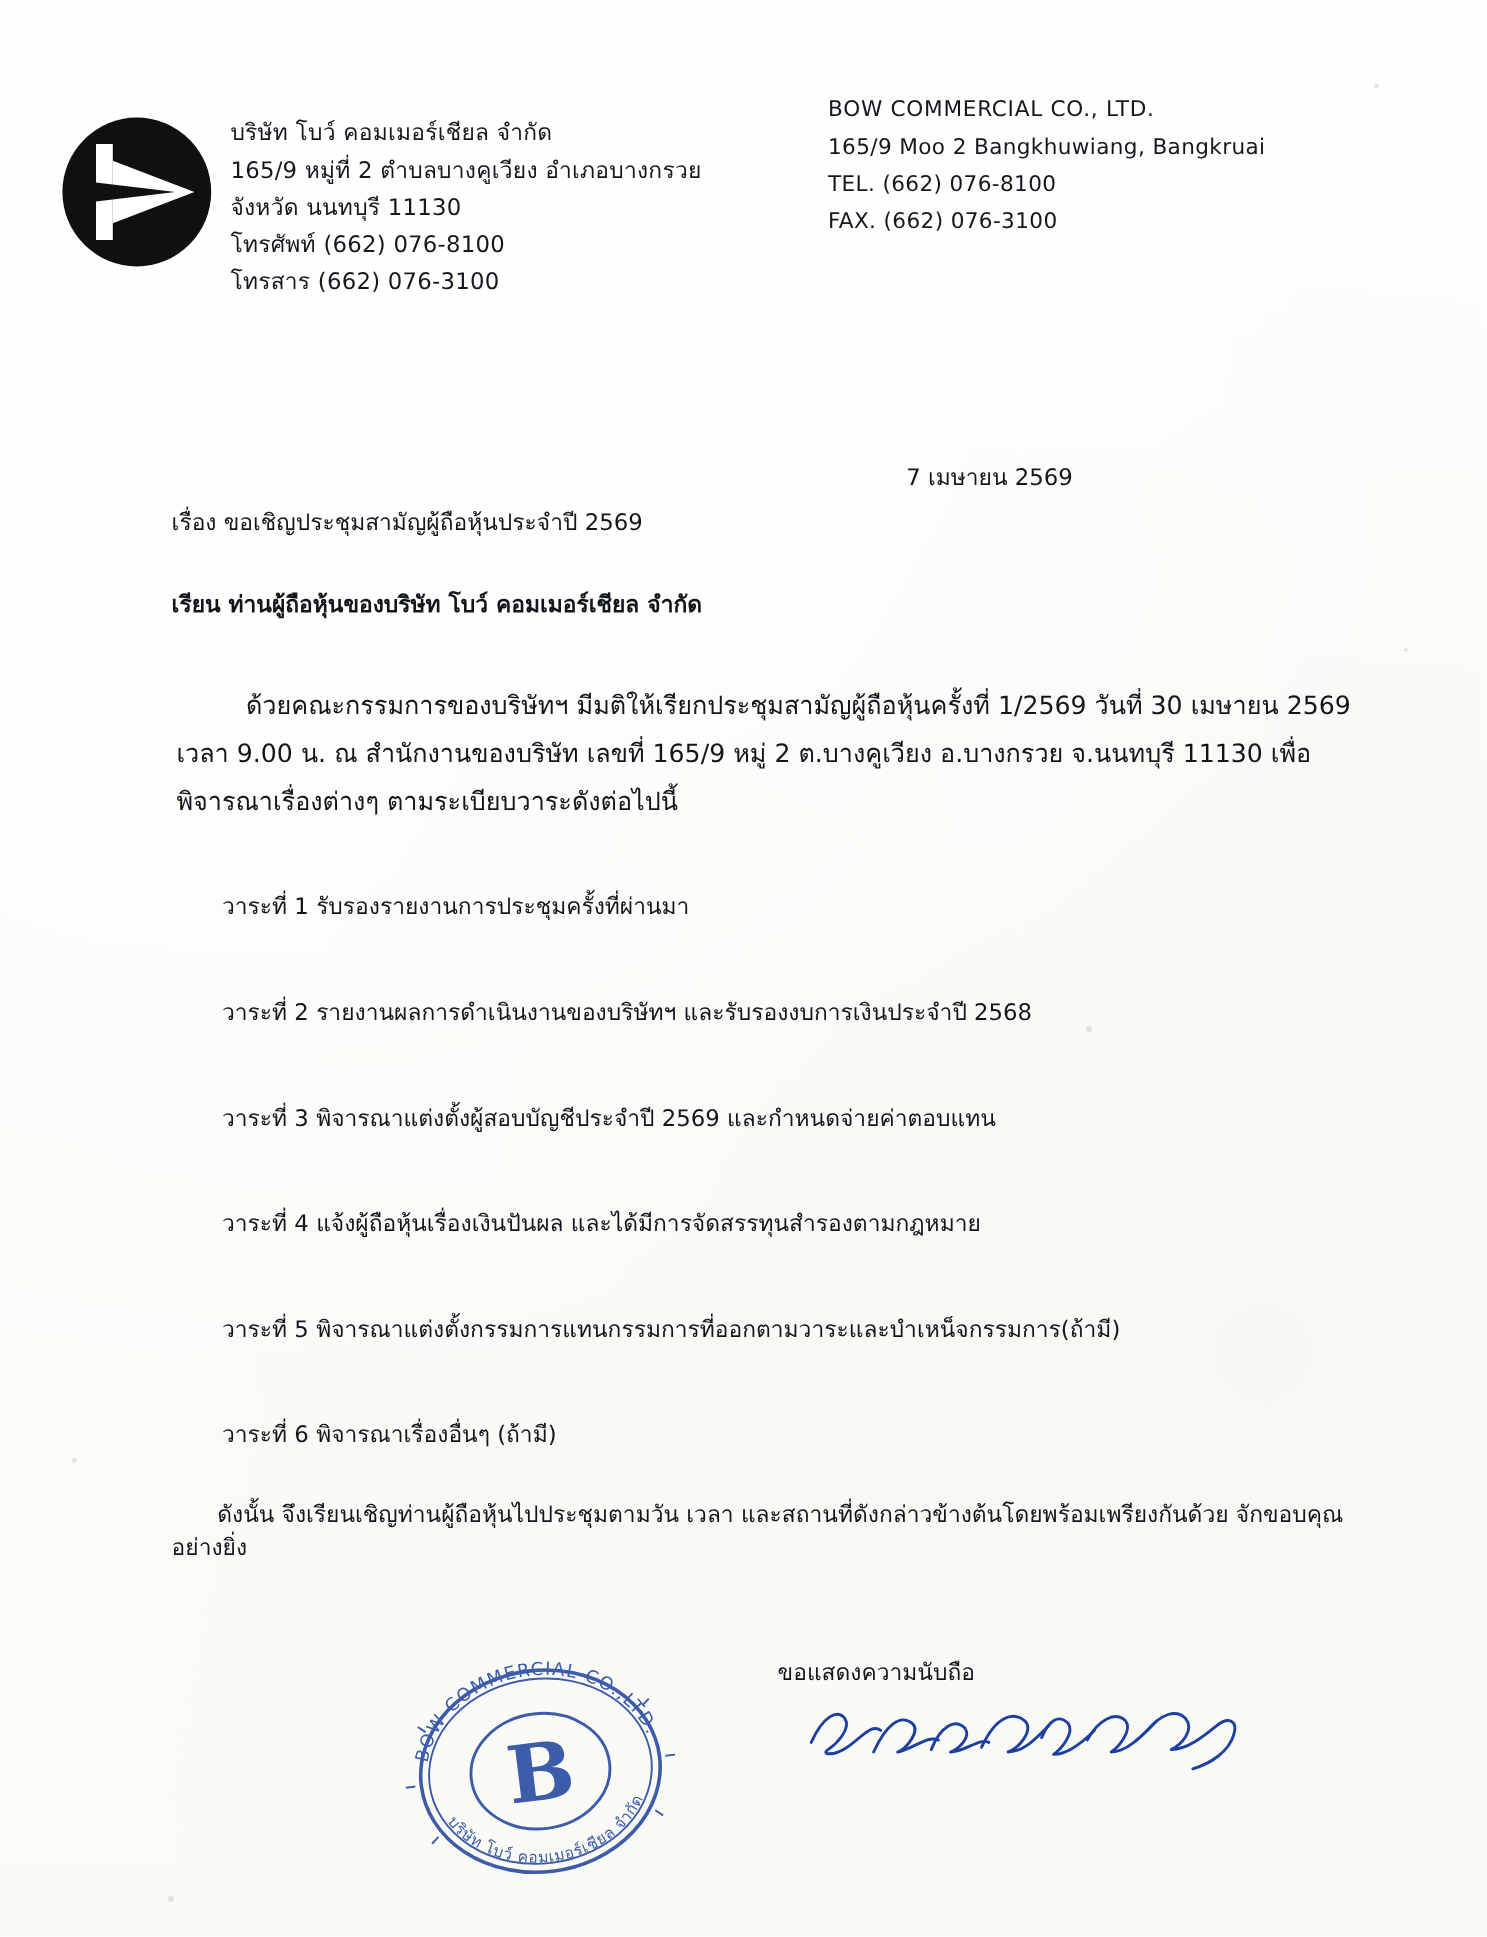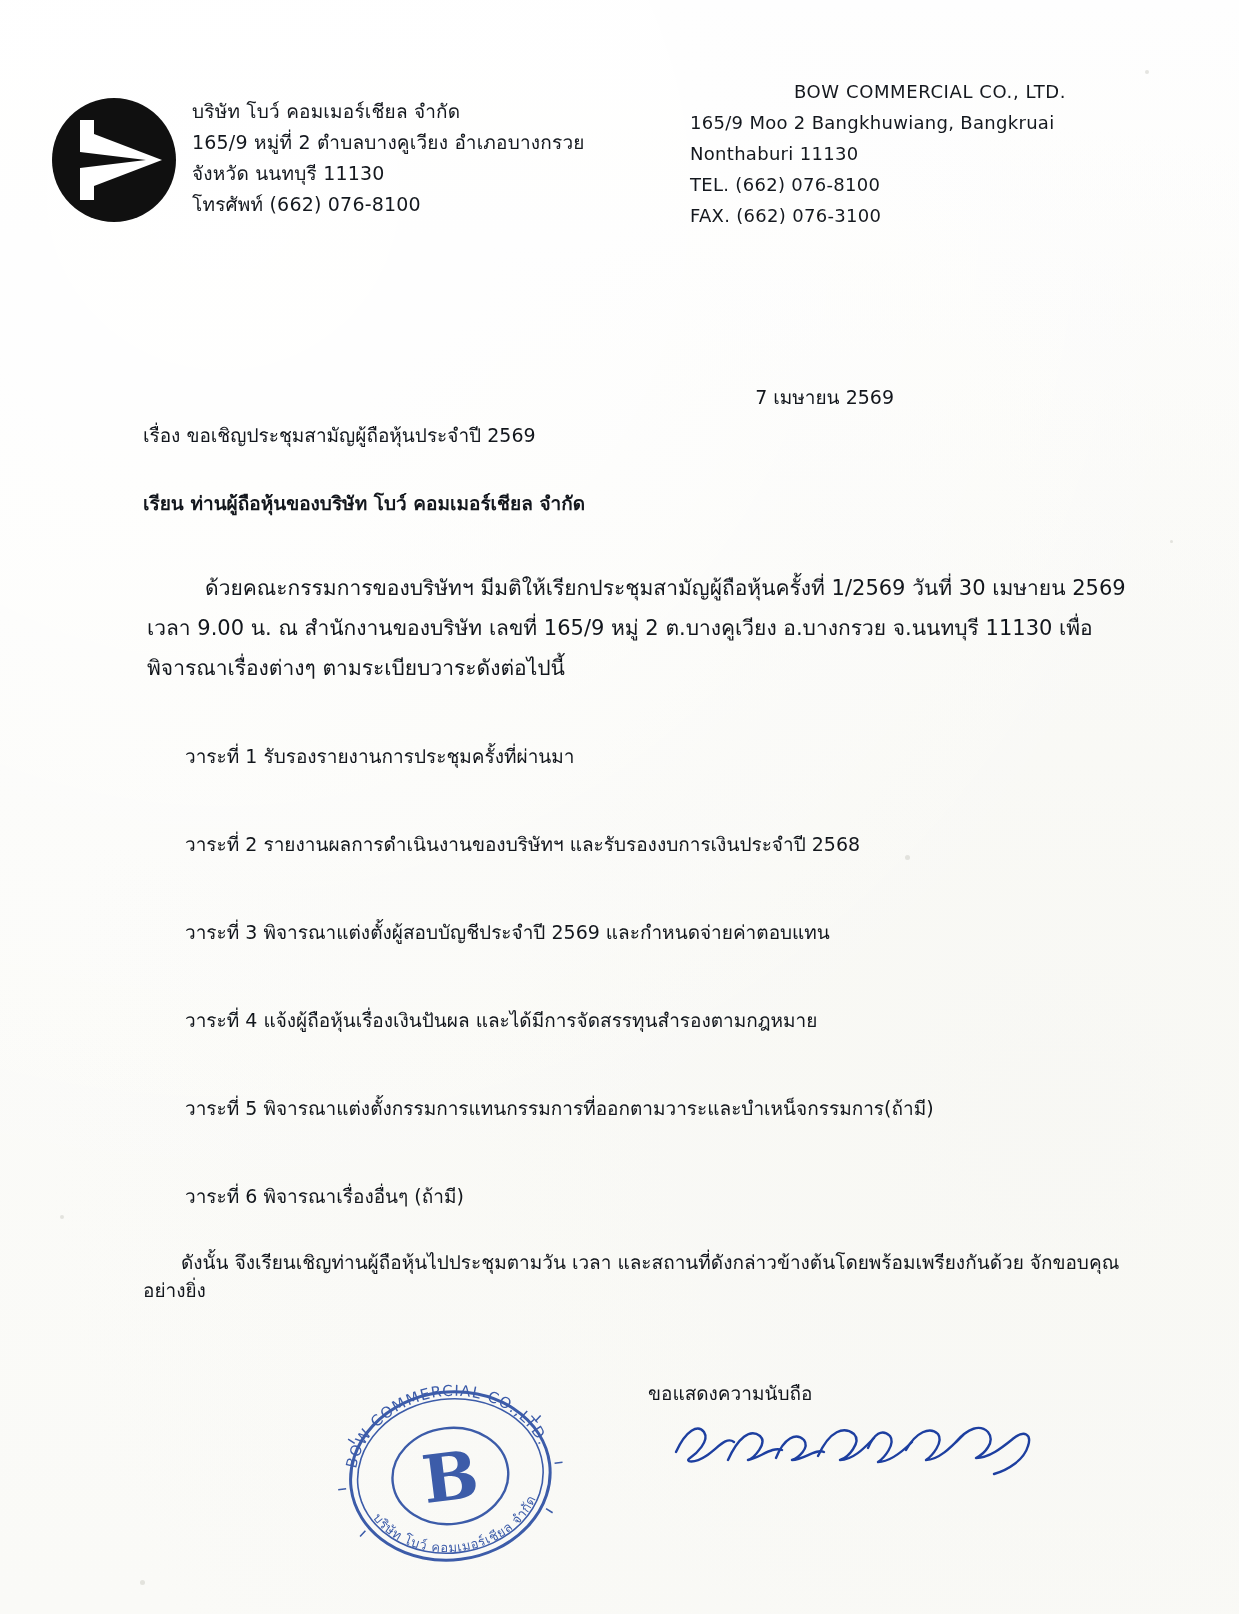--- a/index.html
+++ b/index.html
@@ -65,21 +65,21 @@
   .addr-en {
     position: absolute;
     left: 690px;
     top: -2px;
     width: 480px;
     font-size: 18px;
     line-height: 31px;
     letter-spacing: .3px;
     color: #14181e;
   }
-  .addr-en .co-name { letter-spacing: .6px; text-align: center; }
+  .addr-en .co-name { letter-spacing: .6px; }
 
   
   .doc-date {
     position: absolute;
     right: 345px;
     top: 358px;
     font-size: 19px;
     margin-top: 24px;
   }
   .subject {
@@ -189,26 +189,26 @@
         <path d="M30 56 L96 64 L30 72 Z" fill="#101010"></path>
         <path d="M44 24 L44 40 L86 48 Z" fill="#101010" opacity="0"></path>
       </svg>
     </div>
 
     <div class="addr-th">
       <div>บริษัท โบว์ คอมเมอร์เชียล จำกัด</div>
       <div>165/9 หมู่ที่ 2 ตำบลบางคูเวียง อำเภอบางกรวย</div>
       <div>จังหวัด นนทบุรี 11130</div>
       <div>โทรศัพท์ (662) 076-8100</div>
+      <div>โทรสาร  (662) 076-3100</div>
     </div>
 
     <div class="addr-en">
       <div class="co-name">BOW  COMMERCIAL  CO., LTD.</div>
       <div>165/9 Moo 2  Bangkhuwiang, Bangkruai</div>
-      <div>Nonthaburi 11130</div>
       <div>TEL. (662)  076-8100</div>
       <div>FAX. (662)  076-3100</div>
     </div>
   </div>
 
   <div class="doc-date">7 เมษายน 2569</div>
 
   <div class="subject">เรื่อง  ขอเชิญประชุมสามัญผู้ถือหุ้นประจำปี 2569</div>
 
   <div class="salutation">เรียน  ท่านผู้ถือหุ้นของบริษัท โบว์ คอมเมอร์เชียล จำกัด</div>

